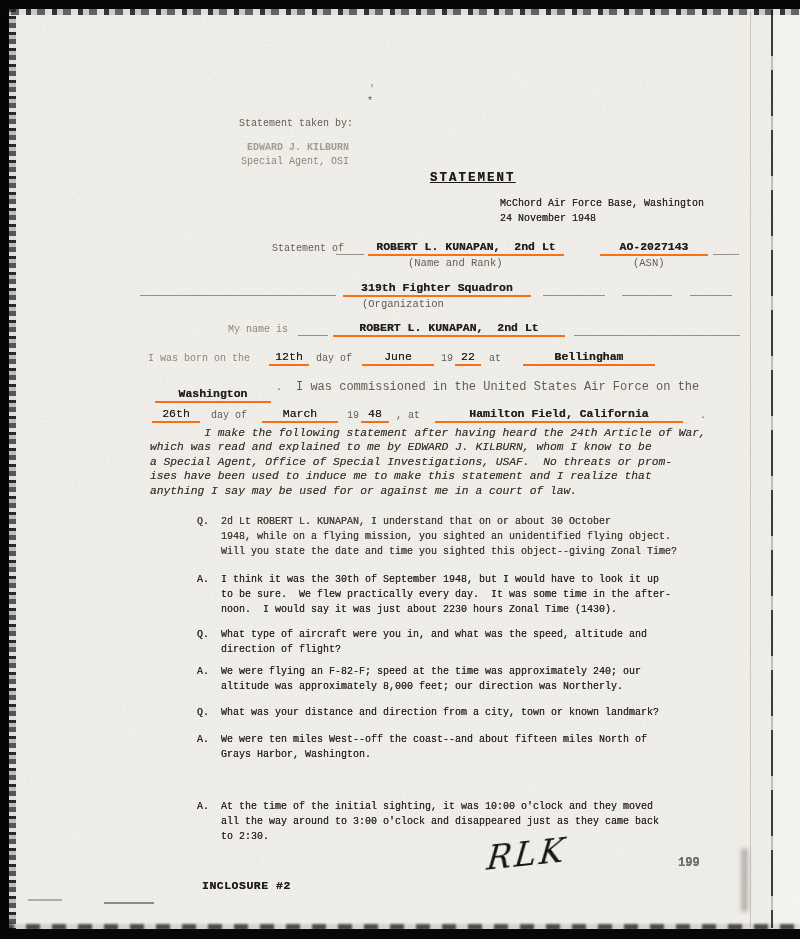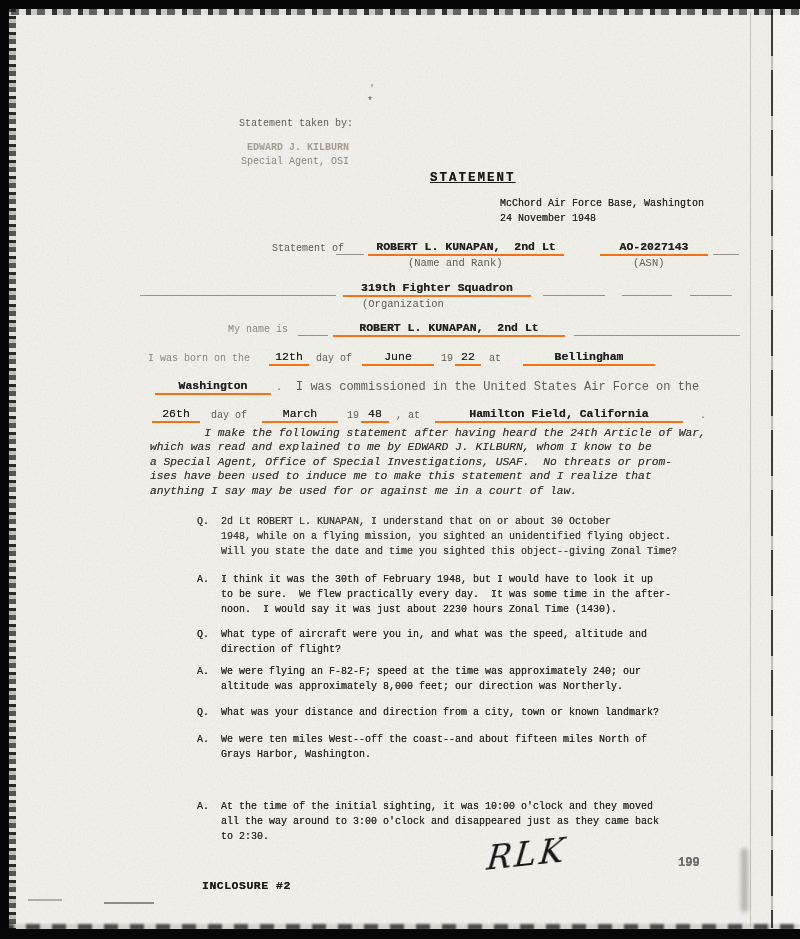--- a/index.html
+++ b/index.html
@@ -68,21 +68,21 @@
   .bl-myname{left:333px;top:321px;width:232px;font-weight:700;}
   .bl-myname-tail{left:574px;top:321px;width:166px;height:14px;}
   .lbl-born{left:148px;top:351px;}
   .bl-bday{left:269px;top:350px;width:40px;}
   .lbl-dayof1{left:316px;top:351px;}
   .bl-bmonth{left:362px;top:350px;width:72px;}
   .lbl-cent1{left:441px;top:351px;}
   .bl-byear{left:455px;top:350px;width:26px;}
   .lbl-at1{left:489px;top:351px;}
   .bl-bcity{left:523px;top:350px;width:132px;font-weight:700;}
-  .bl-bstate{left:155px;top:379px;width:116px;font-weight:700;}
+  .bl-bstate{left:155px;top:387px;width:116px;font-weight:700;}
   .lbl-dot1{left:276px;top:380px;}
   .lbl-comm{left:296px;top:380px;font-size:12px;}
   .bl-cday{left:152px;top:407px;width:48px;}
   .lbl-dayof2{left:211px;top:408px;}
   .bl-cmonth{left:262px;top:407px;width:76px;}
   .lbl-cent2{left:347px;top:408px;}
   .bl-cyear{left:361px;top:407px;width:28px;}
   .lbl-at2{left:396px;top:408px;}
   .bl-cplace{left:435px;top:407px;width:248px;font-weight:700;}
   .lbl-dot2{left:700px;top:408px;}
@@ -161,21 +161,21 @@
 
   <div class="t oath">        I make the following statement after having heard the 24th Article of War,
 which was read and explained to me by EDWARD J. KILBURN, whom I know to be
 a Special Agent, Office of Special Investigations, USAF.  No threats or prom-
 ises have been used to induce me to make this statement and I realize that
 anything I say may be used for or against me in a court of law.</div>
 
   <div class="t q1">Q.  2d Lt ROBERT L. KUNAPAN, I understand that on or about 30 October
     1948, while on a flying mission, you sighted an unidentified flying object.
     Will you state the date and time you sighted this object--giving Zonal Time?</div>
-  <div class="t a1">A.  I think it was the 30th of February 1948, but I would have to look it up
+  <div class="t a1">A.  I think it was the 30th of September 1948, but I would have to look it up
     to be sure.  We flew practically every day.  It was some time in the after-
     noon.  I would say it was just about 2230 hours Zonal Time (1430).</div>
   <div class="t q2">Q.  What type of aircraft were you in, and what was the speed, altitude and
     direction of flight?</div>
   <div class="t a2">A.  We were flying an F-82-F; speed at the time was approximately 240; our
     altitude was approximately 8,000 feet; our direction was Northerly.</div>
   <div class="t a3">A.  We were ten miles West--off the coast--and about fifteen miles North of
     Grays Harbor, Washington.</div>
   <div class="t q3">Q.  What was your distance and direction from a city, town or known landmark?</div>
   <div class="t a4">A.  At the time of the initial sighting, it was 10:00 o'clock and they moved

